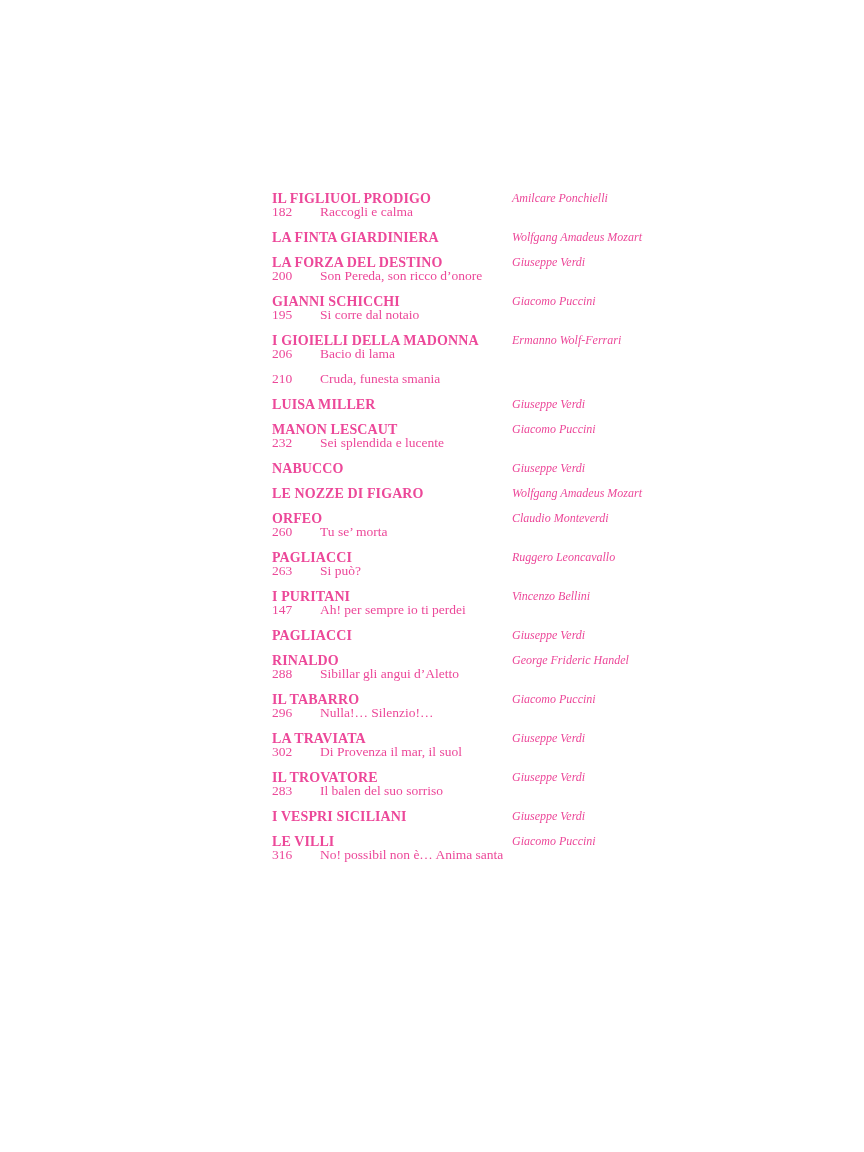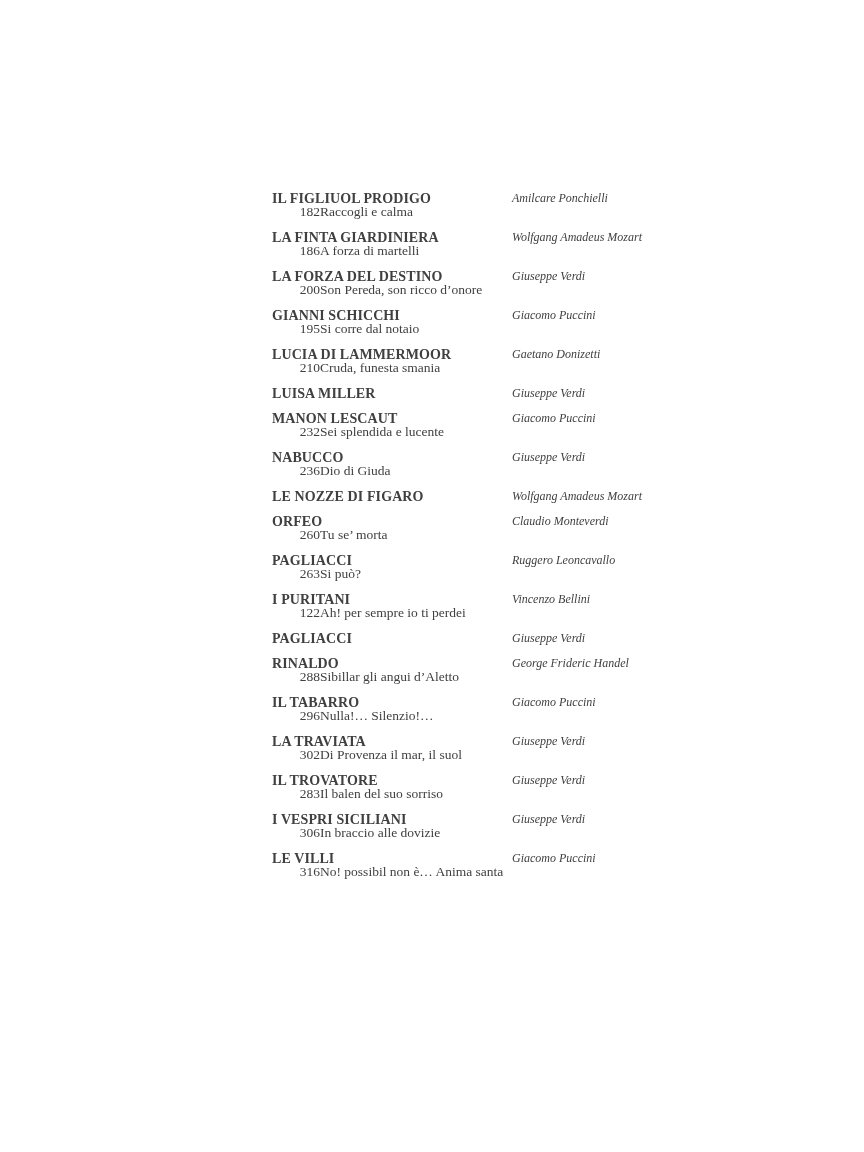--- a/index.html
+++ b/index.html
@@ -6,21 +6,21 @@
     margin: 0;
     padding: 0;
     background: #e8e8e8;
   }
   .page {
     position: relative;
     width: 864px;
     height: 1152px;
     margin: 0 auto;
     background: #ffffff;
-    color: #404040;
+    color: #ec4899;
     font-family: "Liberation Serif", "DejaVu Serif", serif;
     overflow: hidden;
   }
   .toc {
     position: absolute;
     left: 272px;
     top: 191px;
     width: 560px;
   }
   .entry {
@@ -44,21 +44,20 @@
     font-style: italic;
     font-size: 12px;
     white-space: nowrap;
   }
   .detail-row {
     display: flex;
     height: 14px;
     line-height: 14px;
     font-size: 13.5px;
     white-space: nowrap;
-    text-align: right;
   }
   .pagenum {
     display: inline-block;
     width: 48px;
     flex: 0 0 48px;
   }
   .aria-title {
     display: inline-block;
   }
 </style>
@@ -76,24 +75,20 @@
       <span class="pagenum">182</span>
       <span class="aria-title">Raccogli e calma</span>
     </div>
   </div>
 
   <div class="entry">
     <div class="title-row">
       <span class="opera-title">LA FINTA GIARDINIERA</span>
       <span class="composer">Wolfgang Amadeus Mozart</span>
     </div>
-    <div class="detail-row">
-      <span class="pagenum">186</span>
-      <span class="aria-title">A forza di martelli</span>
-    </div>
   </div>
 
   <div class="entry">
     <div class="title-row">
       <span class="opera-title">LA FORZA DEL DESTINO</span>
       <span class="composer">Giuseppe Verdi</span>
     </div>
     <div class="detail-row">
       <span class="pagenum">200</span>
       <span class="aria-title">Son Pereda, son ricco d’onore</span>
@@ -104,26 +99,32 @@
     <div class="title-row">
       <span class="opera-title">GIANNI SCHICCHI</span>
       <span class="composer">Giacomo Puccini</span>
     </div>
     <div class="detail-row">
       <span class="pagenum">195</span>
       <span class="aria-title">Si corre dal notaio</span>
     </div>
   </div>
 
-
-  <div class="entry">
-    <div class="title-row">
-      <span class="opera-title">LUCIA DI LAMMERMOOR</span>
-      <span class="composer">Gaetano Donizetti</span>
-    </div>
+  <div class="entry">
+    <div class="title-row">
+      <span class="opera-title">I GIOIELLI DELLA MADONNA</span>
+      <span class="composer">Ermanno Wolf-Ferrari</span>
+    </div>
+    <div class="detail-row">
+      <span class="pagenum">206</span>
+      <span class="aria-title">Bacio di lama</span>
+    </div>
+  </div>
+
+  <div class="entry">
     <div class="detail-row">
       <span class="pagenum">210</span>
       <span class="aria-title">Cruda, funesta smania</span>
     </div>
   </div>
 
   <div class="entry">
     <div class="title-row">
       <span class="opera-title">LUISA MILLER</span>
       <span class="composer">Giuseppe Verdi</span>
@@ -139,24 +140,20 @@
       <span class="pagenum">232</span>
       <span class="aria-title">Sei splendida e lucente</span>
     </div>
   </div>
 
   <div class="entry">
     <div class="title-row">
       <span class="opera-title">NABUCCO</span>
       <span class="composer">Giuseppe Verdi</span>
     </div>
-    <div class="detail-row">
-      <span class="pagenum">236</span>
-      <span class="aria-title">Dio di Giuda</span>
-    </div>
   </div>
 
   <div class="entry">
     <div class="title-row">
       <span class="opera-title">LE NOZZE DI FIGARO</span>
       <span class="composer">Wolfgang Amadeus Mozart</span>
     </div>
   </div>
 
   <div class="entry">
@@ -180,21 +177,21 @@
       <span class="aria-title">Si può?</span>
     </div>
   </div>
 
   <div class="entry">
     <div class="title-row">
       <span class="opera-title">I PURITANI</span>
       <span class="composer">Vincenzo Bellini</span>
     </div>
     <div class="detail-row">
-      <span class="pagenum">122</span>
+      <span class="pagenum">147</span>
       <span class="aria-title">Ah! per sempre io ti perdei</span>
     </div>
   </div>
 
   <div class="entry">
     <div class="title-row">
       <span class="opera-title">PAGLIACCI</span>
       <span class="composer">Giuseppe Verdi</span>
     </div>
   </div>
@@ -241,24 +238,20 @@
       <span class="pagenum">283</span>
       <span class="aria-title">Il balen del suo sorriso</span>
     </div>
   </div>
 
   <div class="entry">
     <div class="title-row">
       <span class="opera-title">I VESPRI SICILIANI</span>
       <span class="composer">Giuseppe Verdi</span>
     </div>
-    <div class="detail-row">
-      <span class="pagenum">306</span>
-      <span class="aria-title">In braccio alle dovizie</span>
-    </div>
   </div>
 
   <div class="entry">
     <div class="title-row">
       <span class="opera-title">LE VILLI</span>
       <span class="composer">Giacomo Puccini</span>
     </div>
     <div class="detail-row">
       <span class="pagenum">316</span>
       <span class="aria-title">No! possibil non è… Anima santa</span>

